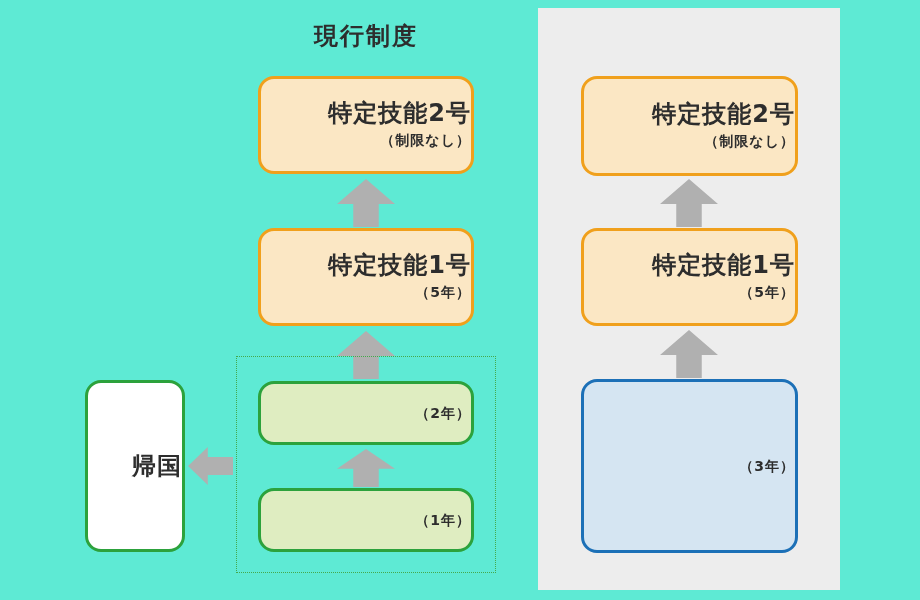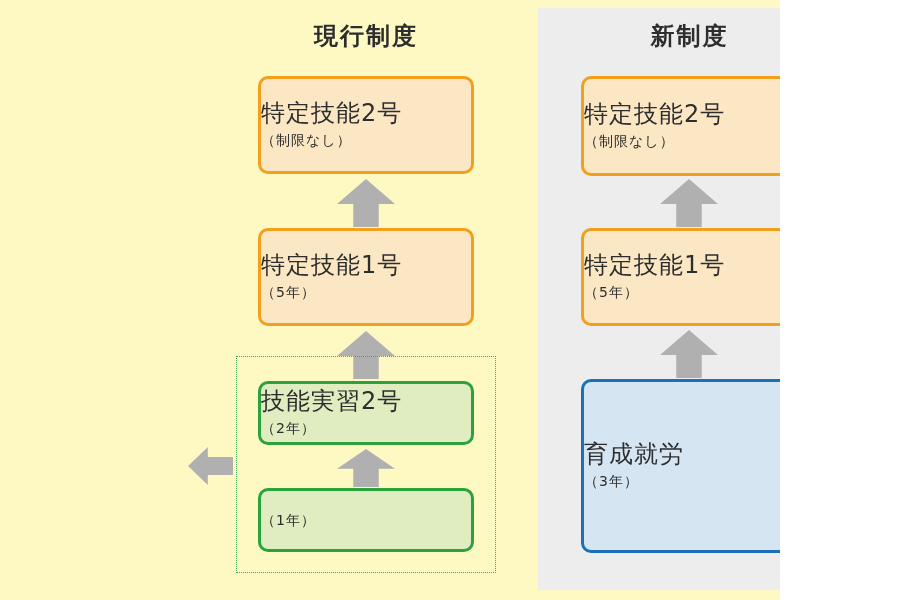--- a/index.html
+++ b/index.html
@@ -2,22 +2,22 @@
 <html><head>
 <meta charset="utf-8">
 <style>
   html,body{margin:0;padding:0;}
   body{
     font-family:"DejaVu Sans","Liberation Sans",sans-serif;
     background:#ffffff;
   }
   .canvas{
     position:relative;
-    width:780px;height:600px;
-    background:#fef9c3;
+    width:920px;height:600px;
+    background:#5eead4;
     overflow:hidden;
     color:#2d2d2d;
   }
   .panel-gray{
     position:absolute;
     left:538px;top:8px;width:302px;height:582px;
     background:#ededed;
   }
   .col-title{
     position:absolute;
@@ -27,27 +27,27 @@
     text-align:center;
     letter-spacing:2px;
     color:#2d2d2d;
   }
   .col-title.current{left:258px;width:216px;}
   .col-title.new{left:581px;width:217px;}
 
   .box{
     position:absolute;
     box-sizing:border-box;
-    border-radius:10px;
+    border-radius:16px;
     display:flex;
     flex-direction:column;
-    align-items:flex-start;
+    align-items:flex-end;
     justify-content:center;
     text-align:center;
-    font-weight:normal;
+    font-weight:bold;
   }
   .box .main{font-size:24px;line-height:30px;letter-spacing:1px;}
   .box .sub{font-size:14px;line-height:25px;letter-spacing:1px;}
 
   .box-orange{background:#fbe7c4;border:3px solid #f0a01c;}
   .box-green{background:#dfedc1;border:3px solid #2ca23c;}
   .box-blue{background:#d5e5f2;border:3px solid #1c70b7;}
   .box-white-green{background:#ffffff;border:3px solid #2ca23c;}
 
   .col-left{left:258px;width:216px;}
@@ -90,64 +90,64 @@
   }
 </style>
 </head>
 <body>
 
 <div class="canvas">
 
   <div class="panel-gray"></div>
 
   <div class="col-title current">現行制度</div>
-  <div class="col-title new">新制度</div>
 
   <div class="box box-orange col-left pos-tokutei2-l">
     <span class="main">特定技能2号</span>
     <span class="sub">（制限なし）</span>
   </div>
 
   <div class="arrow-up au-l1"></div>
 
   <div class="box box-orange col-left pos-tokutei1-l">
     <span class="main">特定技能1号</span>
     <span class="sub">（5年）</span>
   </div>
 
   <div class="arrow-up au-l2"></div>
 
   <div class="dotted-group"></div>
 
   <div class="box box-green col-left pos-jisshu2">
-    <span class="main">技能実習2号</span>
     <span class="sub">（2年）</span>
   </div>
 
   <div class="arrow-up au-l3"></div>
 
   <div class="box box-green col-left pos-jisshu1">
     <span class="sub">（1年）</span>
   </div>
 
   <div class="arrow-left"></div>
 
+  <div class="box box-white-green pos-kikoku">
+    <span class="main">帰国</span>
+  </div>
 
   <div class="box box-orange col-right pos-tokutei2-r">
     <span class="main">特定技能2号</span>
     <span class="sub">（制限なし）</span>
   </div>
 
   <div class="arrow-up au-r1"></div>
 
   <div class="box box-orange col-right pos-tokutei1-r">
     <span class="main">特定技能1号</span>
     <span class="sub">（5年）</span>
   </div>
 
   <div class="arrow-up au-r2"></div>
 
   <div class="box box-blue col-right pos-ikusei">
-    <span class="main">育成就労</span>
     <span class="sub">（3年）</span>
   </div>
 
 </div>
 
 </body></html>

